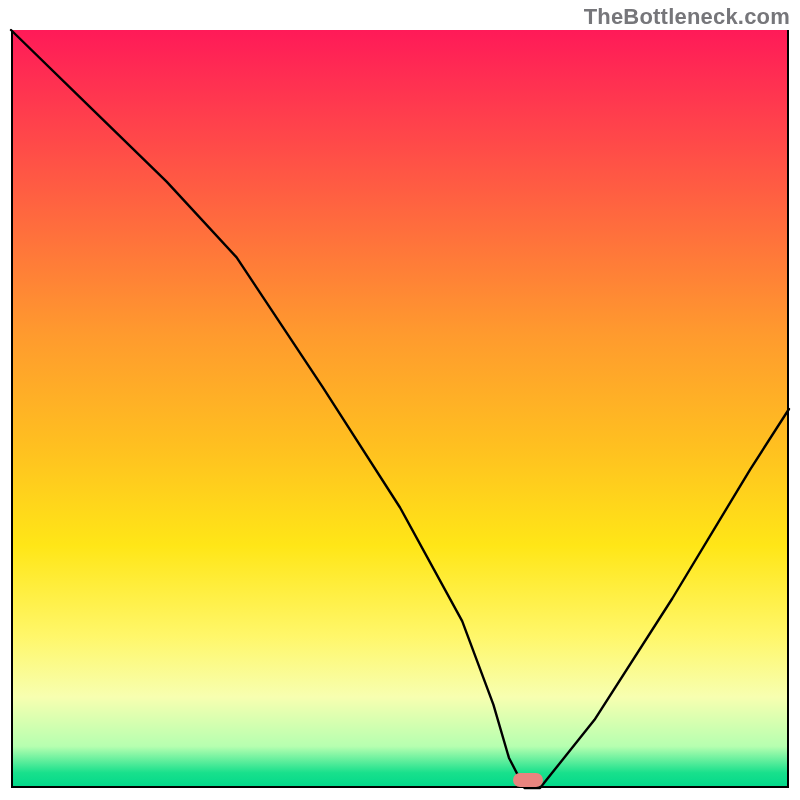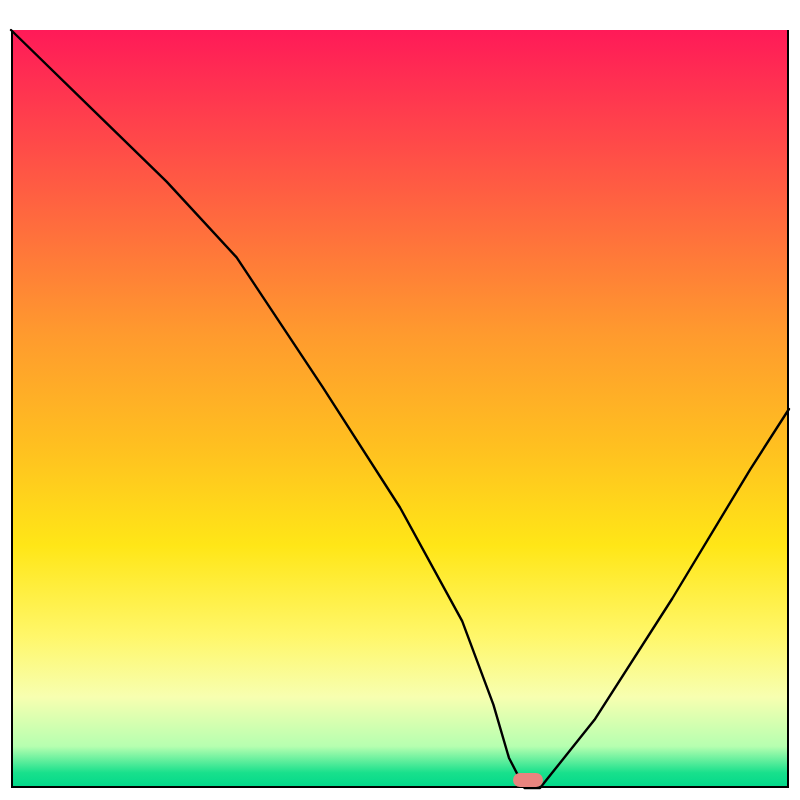--- a/index.html
+++ b/index.html
@@ -75,20 +75,21 @@
     font-weight: 600;
     color: #76767a;
     letter-spacing: 0.2px;
   }
 </style>
 </head>
 <body>
 
 <div id="stage">
 
+  <div id="watermark">TheBottleneck.com</div>
 
   <div id="plot-area">
     <div id="plot-bg"></div>
 
     <div class="frame-line frame-left"></div>
     <div class="frame-line frame-right"></div>
     <div class="frame-line frame-bottom"></div>
 
     <svg id="curve-svg" viewBox="0 0 778 758" preserveAspectRatio="none">
       <path id="curve-path" fill="none" stroke="#000" stroke-width="2.4" stroke-linecap="round" stroke-linejoin="round" d="M0.0 0.0 L77.8 75.8 L155.6 151.6 L225.6 227.4 L311.2 356.3 L389.0 477.5 L451.2 591.2 L482.4 674.6 L497.9 727.7 L513.5 758.0 L529.0 758.0 L583.5 689.8 L661.3 568.5 L739.1 439.6 L778.0 379.0"></path>

